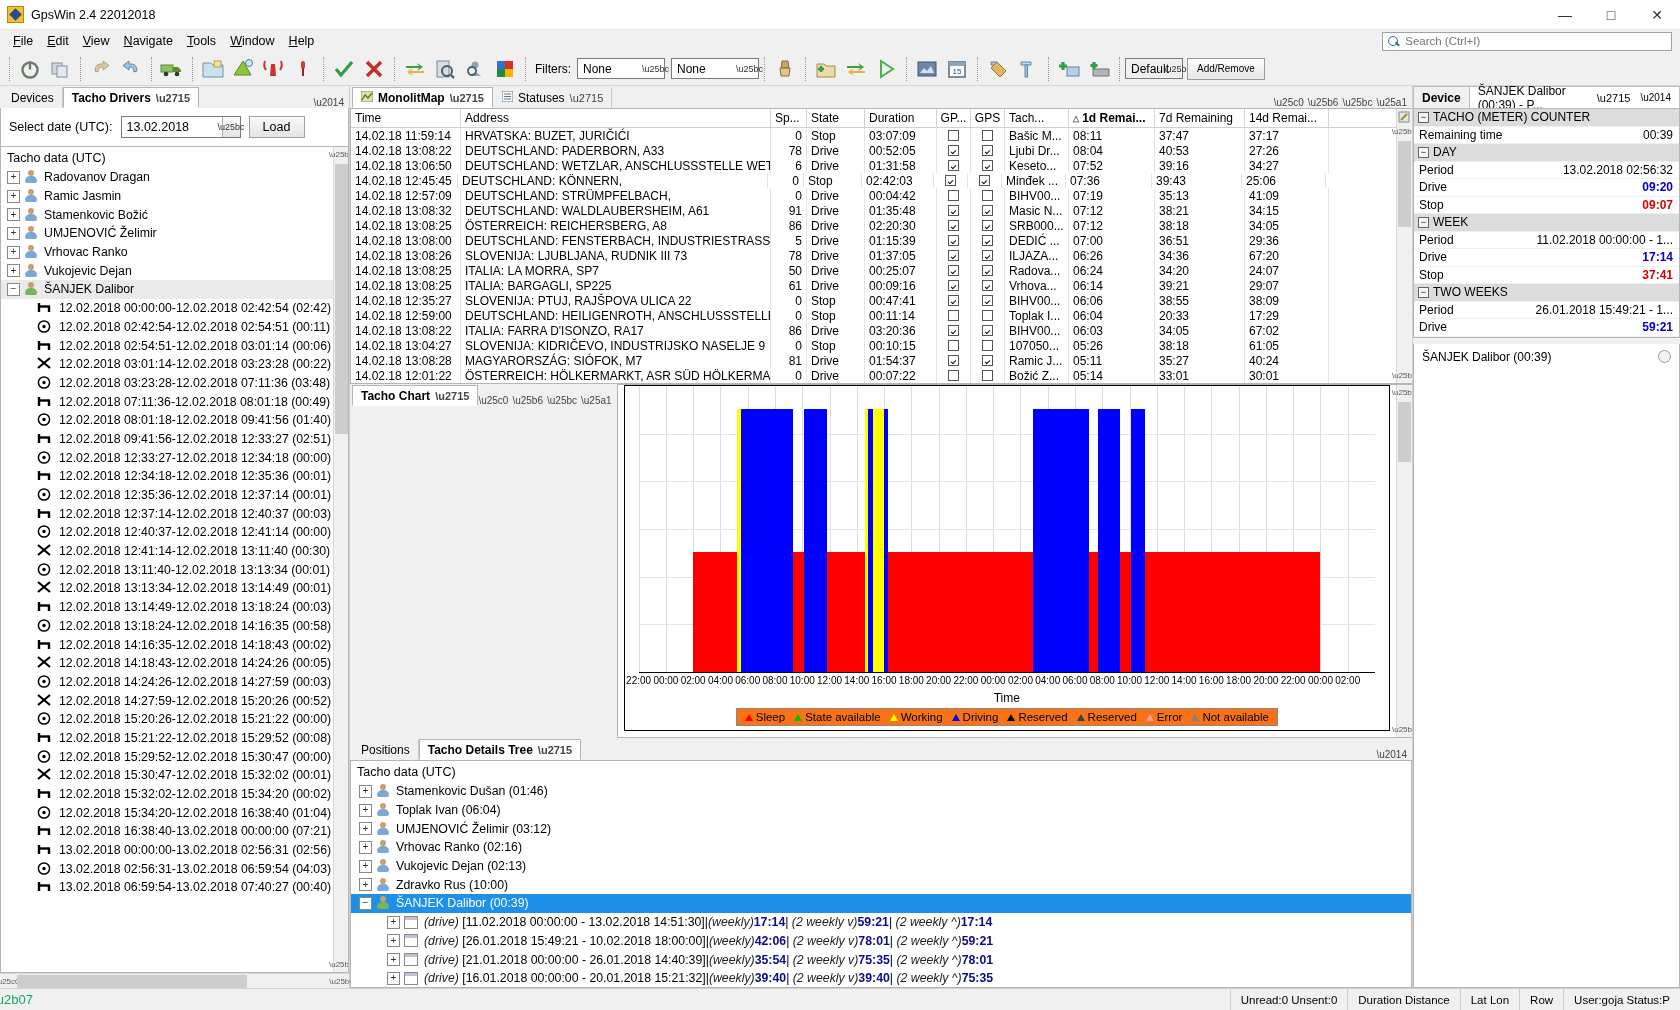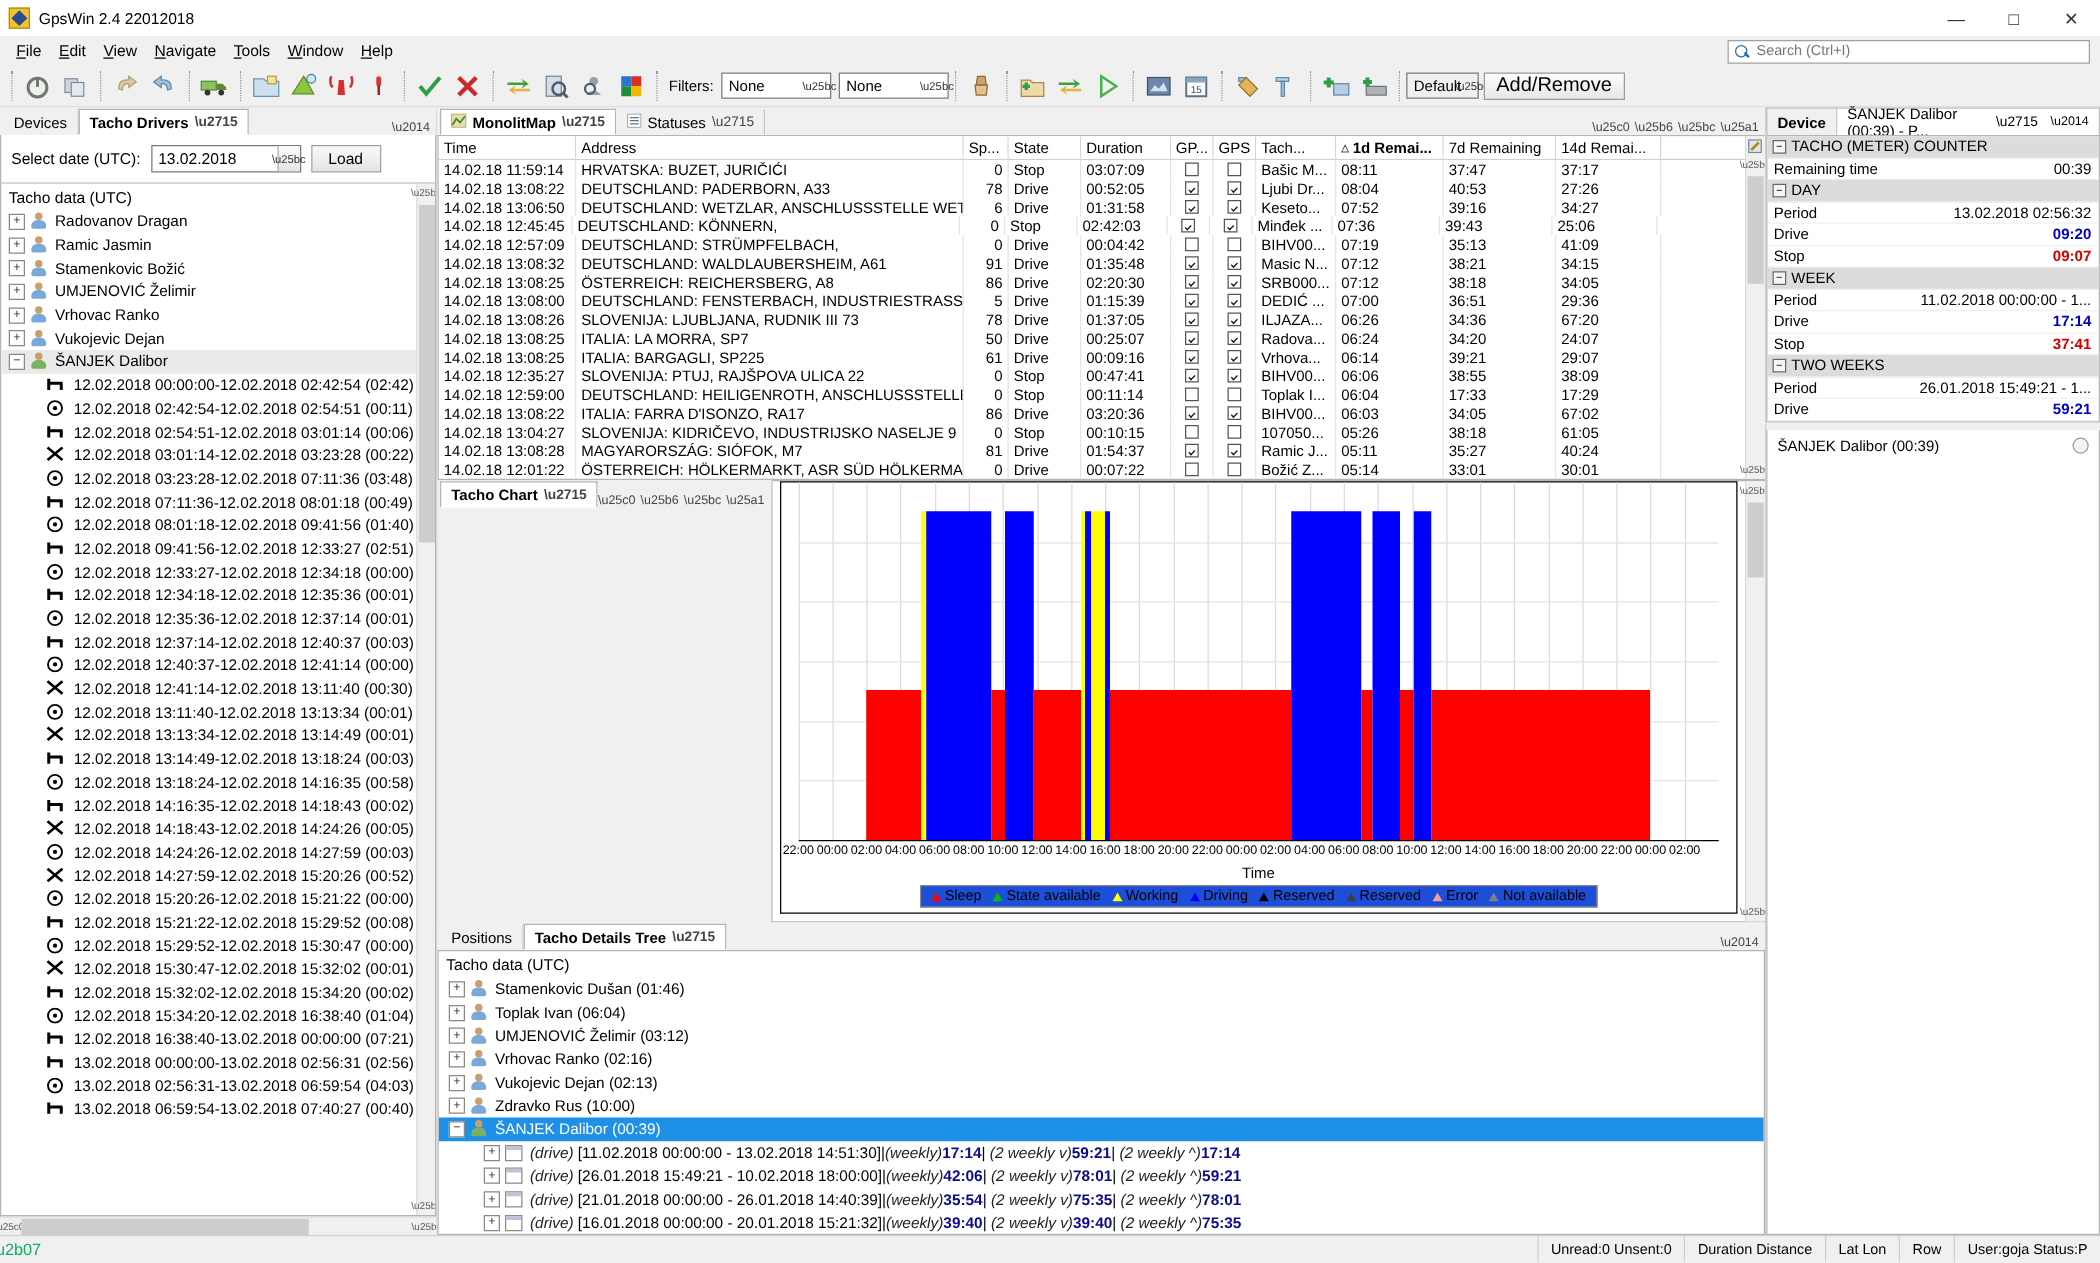--- a/index.html
+++ b/index.html
@@ -34,21 +34,21 @@
   .searchbox input { border: 0; outline: 0; font-size: 11.5px; color: #888; width: 100%; font-family: "Liberation Sans", sans-serif; }
 
   
   .toolbar { height: 34px; background: #f0f0f0; display: flex; align-items: center; padding: 0 4px; border-bottom: 1px solid #d6d6d6; }
   .tb-sep { width: 1px; height: 24px; border-left: 1px dotted #999; margin: 0 5px; }
   .tb-btn { width: 28px; height: 28px; display: flex; align-items: center; justify-content: center; margin: 0 1px; }
   .tb-label { font-size: 12px; margin: 0 6px 0 4px; }
   .combo { height: 21px; background: #fff; border: 1px solid #7a7a7a; display: flex; align-items: center; padding: 0 0 0 5px; font-size: 12px; }
   .combo .arw { margin-left: auto; width: 17px; height: 19px; display: flex; align-items: center; justify-content: center; color: #333; font-size: 9px; }
   .combo.gray { background: #f0f0f0; }
-  .btn { height: 22px; background: linear-gradient(#fdfdfd,#e7e7e7); border: 1px solid #9a9a9a; display: flex; align-items: center; justify-content: center; padding: 0 9px; font-size: 16px; }
+  .btn { height: 22px; background: linear-gradient(#fdfdfd,#e7e7e7); border: 1px solid #9a9a9a; display: flex; align-items: center; justify-content: center; padding: 0 9px; font-size: 10px; }
 
   
   .body { flex: 1; display: flex; min-height: 0; }
 
   
   .panel { background: #f0f0f0; display: flex; flex-direction: column; min-height: 0; }
   .tabrow { height: 22px; display: flex; align-items: flex-end; background: #f0f0f0; padding-left: 2px; position: relative; }
   .tab { height: 21px; display: flex; align-items: center; padding: 0 8px; font-size: 12px; background: #f0f0f0; border: 1px solid transparent; gap: 5px; }
   .tab.active { background: #fff; border: 1px solid #b5b5b5; border-bottom-color: #fff; font-weight: bold; }
   .tab.inactive { border-right: 1px solid #c8c8c8; }
@@ -112,21 +112,21 @@
   .showall .cbx { width: 12px; height: 12px; }
   .chartarea { flex: 1; margin: 0 6px 6px 6px; border: 1px solid #000; background: #fff; position: relative; display: flex; flex-direction: column; min-height: 0; }
   .charttitle { text-align: center; font-size: 15px; font-weight: bold; padding: 6px 0 4px 0; }
   .plot { flex: 1; position: relative; margin: 0 14px 0 14px; }
   .plotgrid { position: absolute; inset: 0; }
   .bars { position: absolute; inset: 0; }
   .bar { position: absolute; }
   .axis { height: 18px; position: relative; margin: 0 14px; border-top: 1px solid #000; }
   .tick { position: absolute; top: 2px; font-size: 10px; transform: translateX(-50%); white-space: nowrap; }
   .axistitle { text-align: center; font-size: 12px; padding: 1px 0 3px 0; }
-  .legend { align-self: center; border: 1px solid #888; background: #1d4ed8; padding: 2px 8px; font-size: 11.5px; display: flex; gap: 9px; align-items: center; margin-bottom: 4px; }
+  .legend { align-self: center; border: 1px solid #888; background: #f97316; padding: 2px 8px; font-size: 11.5px; display: flex; gap: 9px; align-items: center; margin-bottom: 4px; }
   .legend .li { display: flex; align-items: center; gap: 3px; }
   .legend .dot { width: 0; height: 0; border-left: 4px solid transparent; border-right: 4px solid transparent; border-bottom: 7px solid #000; }
 
   
   .bottompanel { height: 250px; display: flex; flex-direction: column; }
   .bottombox { flex: 1; background: #fff; border: 1px solid #b5b5b5; overflow: hidden; min-height: 0; }
   .brow { height: 18.7px; display: flex; align-items: center; font-size: 12.3px; white-space: nowrap; padding-left: 8px; }
   .brow.sel { background: #1e90e8; color: #fff; }
   .dtico { width: 14px; height: 13px; background: #fff; border: 1px solid #8a8a8a; margin-right: 6px; flex: none; position: relative; }
   .dtico:before { content: ""; position: absolute; left: 0; top: 0; right: 0; height: 3px; background: #c0c0d8; }
@@ -1024,21 +1024,21 @@
                   <div class="gc " style="width:58px">Stop</div>
                   <div class="gc " style="width:72px">00:11:14</div>
                   <div class="gc c" style="width:34px">
                     <span class="cbx"></span>
                   </div>
                   <div class="gc c" style="width:34px">
                     <span class="cbx"></span>
                   </div>
                   <div class="gc " style="width:64px">Toplak I...</div>
                   <div class="gc " style="width:86px">06:04</div>
-                  <div class="gc " style="width:90px">17:33</div>
+                  <div class="gc " style="width:90px">20:33</div>
                   <div class="gc " style="width:84px">17:29</div>
                 </div>
                 <div class="grow">
                   <div class="gc " style="width:110px">14.02.18 13:08:22</div>
                   <div class="gc " style="width:310px">ITALIA: FARRA D'ISONZO, RA17</div>
                   <div class="gc r" style="width:36px">86</div>
                   <div class="gc " style="width:58px">Drive</div>
                   <div class="gc " style="width:72px">03:20:36</div>
                   <div class="gc c" style="width:34px">
                     <span class="cbx on"></span>

